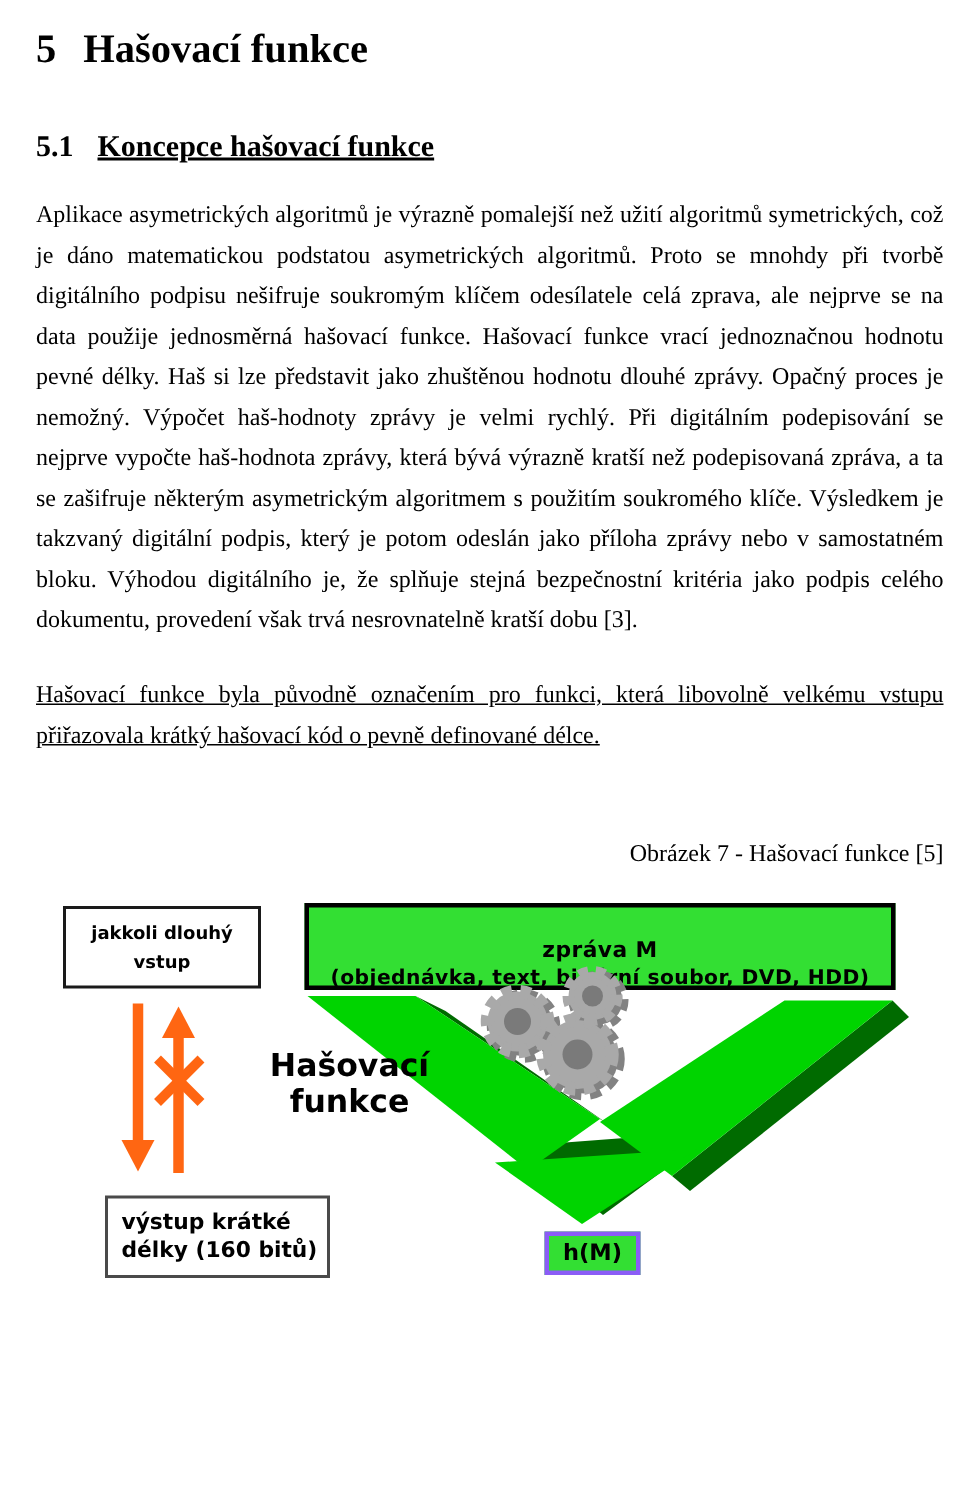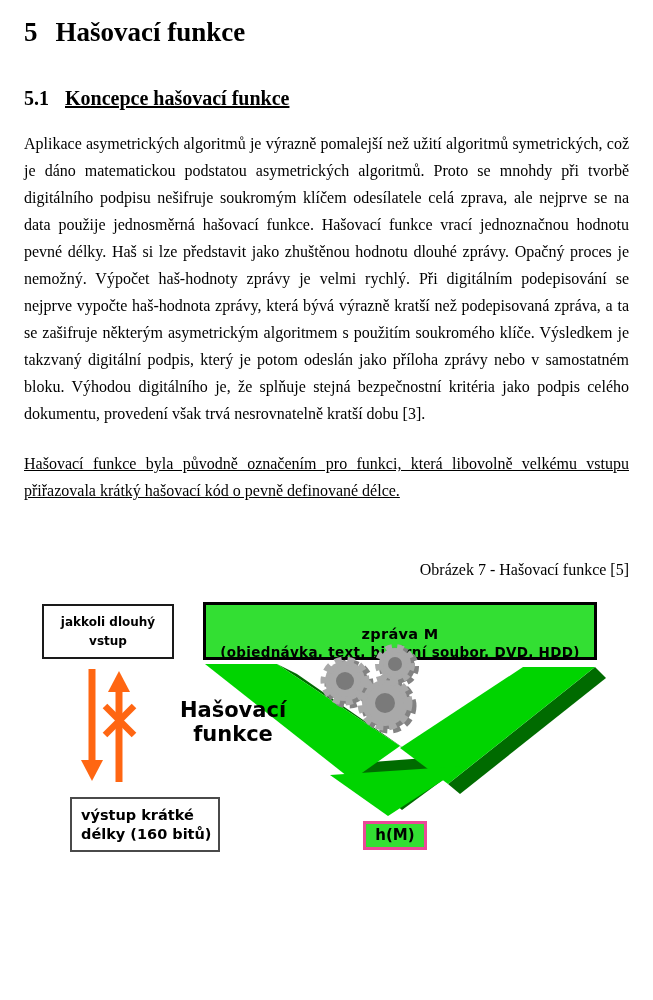--- a/index.html
+++ b/index.html
@@ -65,21 +65,21 @@
     z-index:3;
   }
   .box-output{
     left:42px;top:203px;width:150px;height:55px;
     background:#ffffff;border:2px solid #4a4a4a;
     font-size:14.5px;line-height:19px;
     padding:7px 0 0 9px;z-index:1;margin-left:28px;
   }
   .box-hm{
     left:363px;top:227px;width:64px;height:29px;
-    border:3px solid #ec4899;
+    border:3px solid #8b5cf6;
     text-align:center;font-size:15px;line-height:23px;
     z-index:3;
   }
   svg.diagram-art{
     position:absolute;left:0;top:0;z-index:2;
     pointer-events:none;
   }
 </style>
 </head>
 <body>

